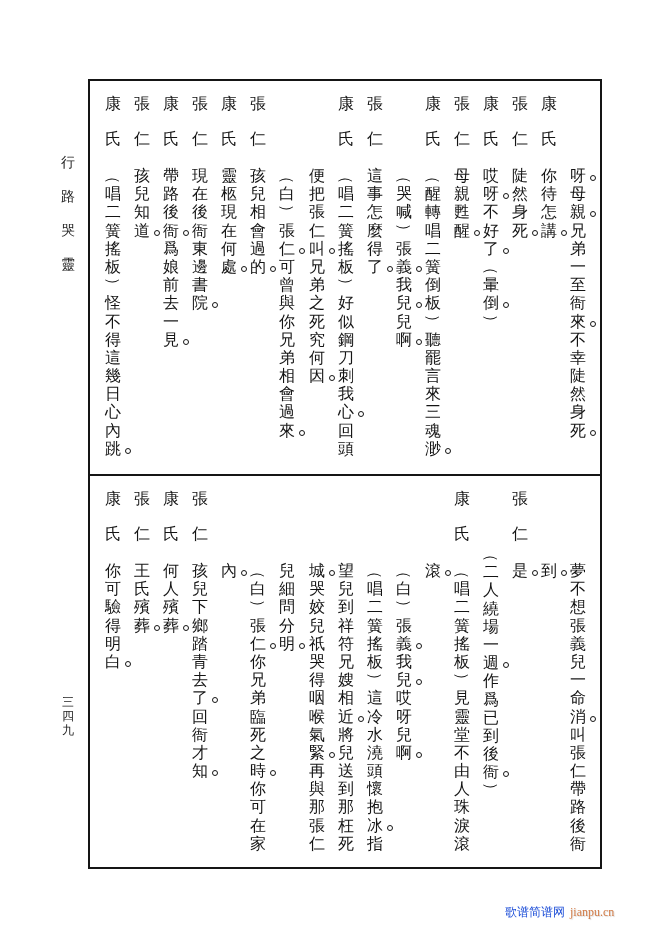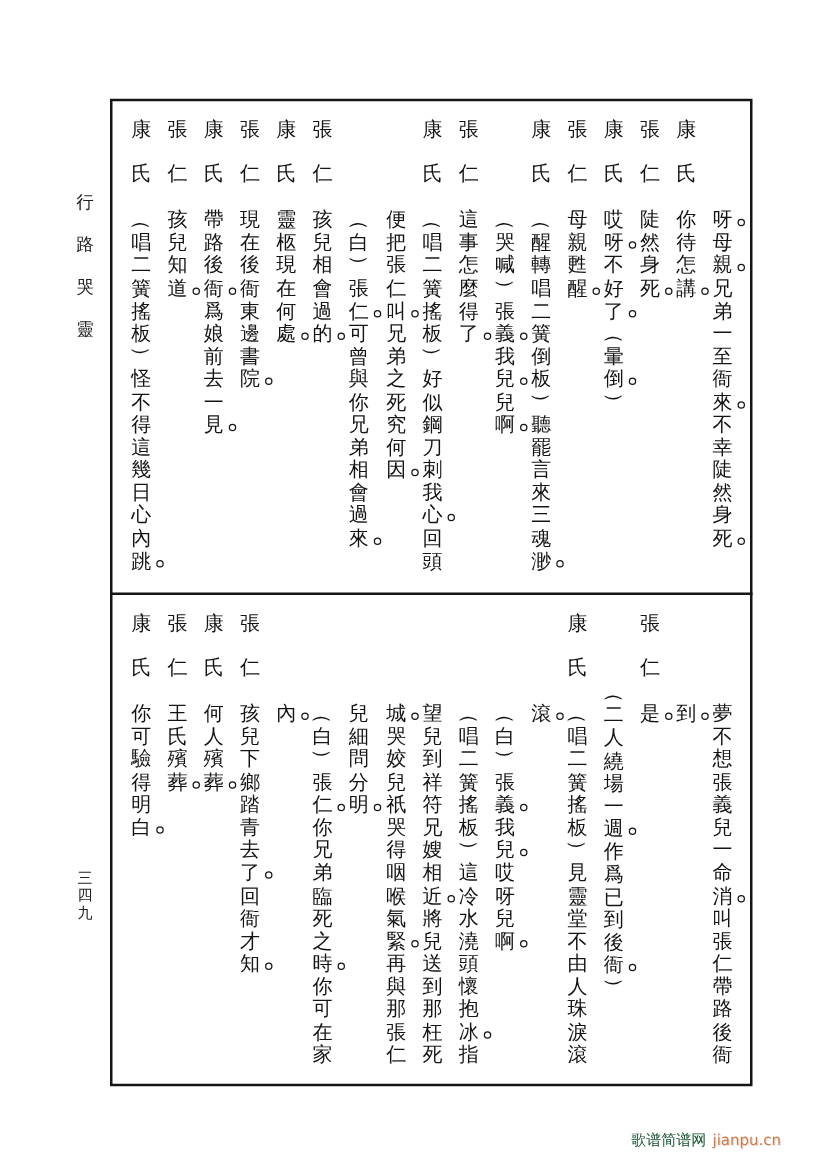--- a/index.html
+++ b/index.html
@@ -42,22 +42,22 @@
   }
   .page-num { position: absolute; left: 61px; top: 695px; width: 14px; }
   .page-num .g {
     display: block; height: 14px; line-height: 14px; font-size: 12px;
     text-align: center; color: #222;
   }
   .watermark {
     position: absolute; left: 505px; top: 904px; white-space: nowrap;
     font-family: "DejaVu Sans", "Liberation Sans", sans-serif; font-size: 12px;
   }
-  .wm-site { color: #14532d; }
-  .wm-domain { color: #d07a45; margin-left: 5px; text-shadow: 1px 1px 1px rgba(0,0,0,0.15); }
+  .wm-site { color: #1d4ed8; }
+  .wm-domain { color: #d07a45; margin-left: 5px; text-shadow: 1px 1px 1px rgba(0,0,0,0.15); font-family: Liberation Serif, serif; }
 </style>
 </head>
 <body>
 
 <div class="margin-title">
     <span class="g">行</span>
     <span class="g">路</span>
     <span class="g">哭</span>
     <span class="g">靈</span>
   </div>

